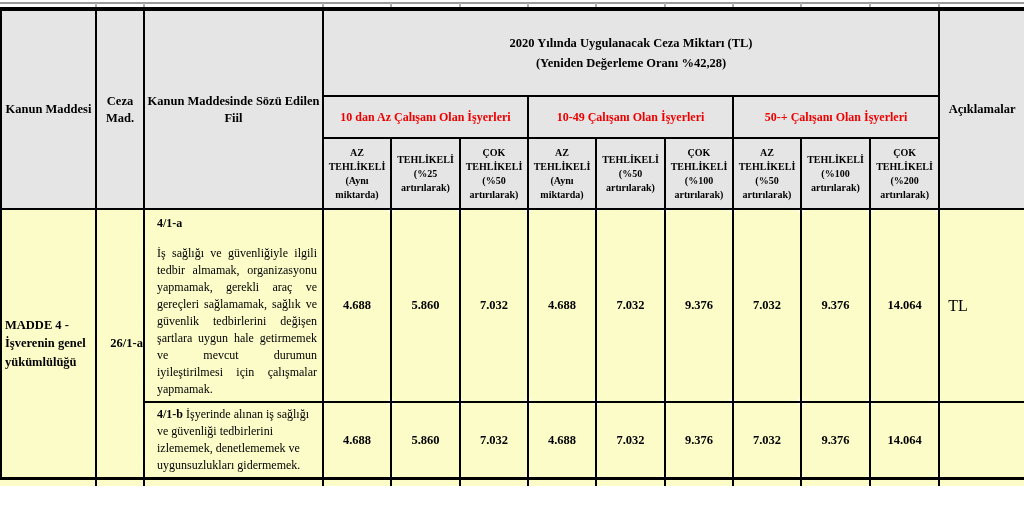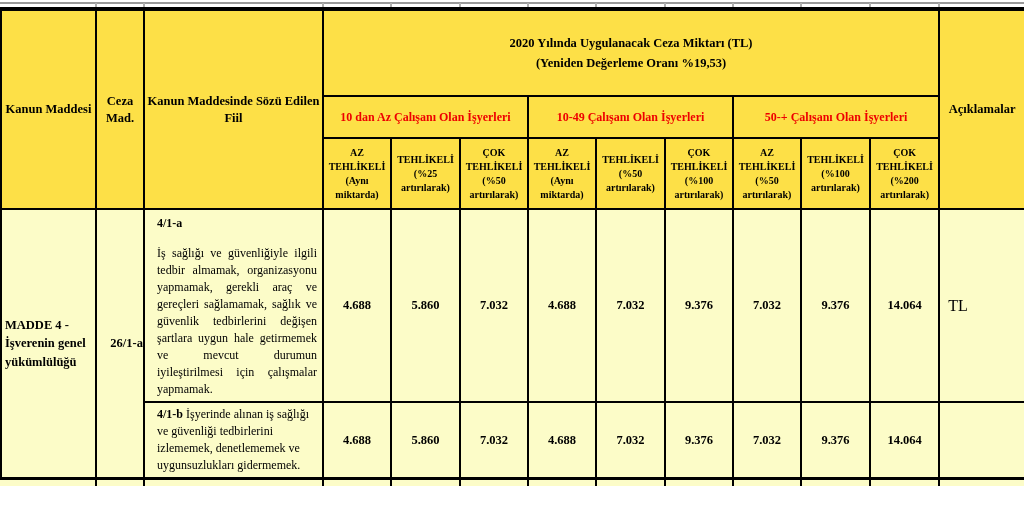--- a/index.html
+++ b/index.html
@@ -52,21 +52,21 @@
     table-layout: fixed;
     border-collapse: collapse;
     border: 2px solid #000;
     border-top-width: 4px;
     border-bottom-width: 3px;
   }
   table.fines th, table.fines td {
     border: 2px solid #000;
     overflow: hidden;
   }
-  thead th { background: #fde047; font-weight: bold; }
+  thead th { background: #e5e5e5; font-weight: bold; }
 
   tr.h-amount   { height: 87px; }
   tr.h-groups   { height: 42px; }
   tr.h-subcols  { height: 71px; }
   tr.r1         { height: 190px; }
   tr.r2         { height: 69px; }
 
   .side-head {
     font-size: 12.5px;
     text-align: center;
@@ -133,20 +133,21 @@
     text-align-last: left;
   }
   .fiil-cell.inline-code { vertical-align: middle; padding-top: 3px; margin-left: 31px; }
   .fiil-cell.inline-code b { font-weight: bold; }
 
   .val {
     font-size: 12.5px;
     font-weight: bold;
     text-align: center;
     vertical-align: middle;
+    border-radius: 8px;
   }
   .aciklama-cell {
     font-size: 16px;
     text-align: left;
     vertical-align: middle;
     padding-left: 8px;
   }
 </style>
 </head>
 <body>
@@ -186,21 +187,21 @@
         <col style="width:69px">
       <col style="width:86px">
     </colgroup>
     <thead>
       <tr class="h-amount">
         <th class="side-head nowrap" rowspan="3">Kanun Maddesi</th>
         <th class="side-head" rowspan="3">Ceza Mad.</th>
         <th class="side-head" rowspan="3">Kanun Maddesinde Sözü Edilen Fiil</th>
         <th class="amount-head" colspan="9">
           <div>2020 Yılında Uygulanacak Ceza Miktarı (TL)</div>
-          <div>(Yeniden Değerleme Oranı %19,53)</div>
+          <div>(Yeniden Değerleme Oranı %42,28)</div>
         </th>
         <th class="side-head" rowspan="3">Açıklamalar</th>
       </tr>
       <tr class="h-groups">
         <th class="red-group" colspan="3">10 dan Az Çalışanı Olan İşyerleri</th>
         <th class="red-group" colspan="3">10-49 Çalışanı Olan İşyerleri</th>
         <th class="red-group" colspan="3">50-+ Çalışanı Olan İşyerleri</th>
       </tr>
       <tr class="h-subcols">
         <th class="subcol">AZ TEHLİKELİ (Aynı miktarda)</th>

